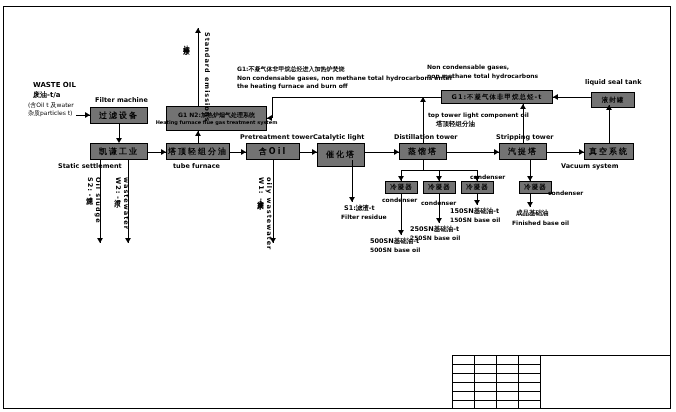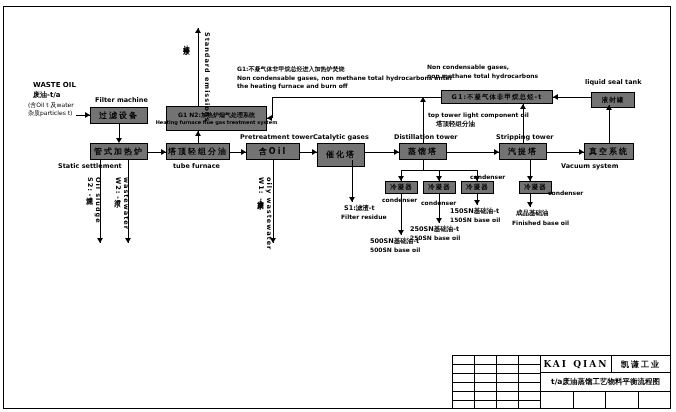--- a/index.html
+++ b/index.html
@@ -55,35 +55,35 @@
   <div class="frame" style="left:3px;top:6px;width:668px;height:403px;"></div>
 
   <div class="lbl" style="left:33px;top:82px;font-size:7px;">WASTE OIL</div>
   <div class="lbl" style="left:33px;top:92px;font-size:7px;">废油-t/a</div>
   <div class="lbl t" style="left:28px;top:102px;">(含Oil t 及water</div>
   <div class="lbl t" style="left:28px;top:110px;">杂质particles t)</div>
 
   <div class="lbl" style="left:95px;top:97px;">Filter machine</div>
   <div class="box" style="left:90px;top:107px;width:58px;height:17px;">过滤设备</div>
 
-  <div class="box" style="left:90px;top:143px;width:58px;height:17px;">管式加热炉</div>
+  <div class="box" style="left:90px;top:143px;width:58px;height:17px;">凯谦工业</div>
   <div class="lbl" style="left:58px;top:163px;">Static settlement</div>
 
   <div class="box" style="left:166px;top:143px;width:64px;height:17px;">塔顶轻组分油</div>
   <div class="lbl" style="left:173px;top:163px;">tube furnace</div>
 
   <div class="box two" style="left:166px;top:106px;width:101px;height:25px;">
     <span>G1 N2:加热炉烟气处理系统</span>
     <span class="l2">Heating furnace flue gas treatment system</span>
   </div>
 
   <div class="lbl" style="left:240px;top:134px;">Pretreatment tower</div>
   <div class="box" style="left:246px;top:143px;width:54px;height:17px;">含Oil</div>
 
-  <div class="lbl" style="left:313px;top:134px;">Catalytic gases</div>
+  <div class="lbl" style="left:313px;top:134px;">Catalytic light</div>
   <div class="box" style="left:317px;top:143px;width:48px;height:24px;">催化塔</div>
 
   <div class="lbl" style="left:394px;top:134px;">Distillation tower</div>
   <div class="box" style="left:399px;top:143px;width:48px;height:17px;">蒸馏塔</div>
 
   <div class="lbl" style="left:496px;top:134px;">Stripping tower</div>
   <div class="box" style="left:499px;top:143px;width:48px;height:17px;">汽提塔</div>
 
   <div class="box" style="left:584px;top:143px;width:50px;height:17px;">真空系统</div>
   <div class="lbl" style="left:561px;top:163px;">Vacuum system</div>
@@ -186,28 +186,15 @@
   <div class="ar d" style="left:436px;top:176px;"></div>
   <div class="ar d" style="left:474px;top:176px;"></div>
   <div class="ar d" style="left:527px;top:176px;"></div>
   <div class="ar d" style="left:398px;top:230px;"></div>
   <div class="ar d" style="left:436px;top:218px;"></div>
   <div class="ar d" style="left:474px;top:200px;"></div>
   <div class="ar d" style="left:527px;top:202px;"></div>
 
   <div class="tblock">
     <div class="tb-left"></div>
-    <div class="tb-right">
-      <div class="tb-company">
-        <div class="tb-en">KAI QIAN</div>
-        <div class="tb-zh">凯谦工业</div>
-      </div>
-      <div class="tb-title">t/a废油蒸馏工艺物料平衡流程图</div>
-      <div class="tb-foot">
-        <div class="fcell"></div>
-        <div class="fcell"></div>
-        <div class="fcell"></div>
-        <div class="fcell"></div>
-      </div>
-    </div>
   </div>
 
 </div>
 
 </body></html>

